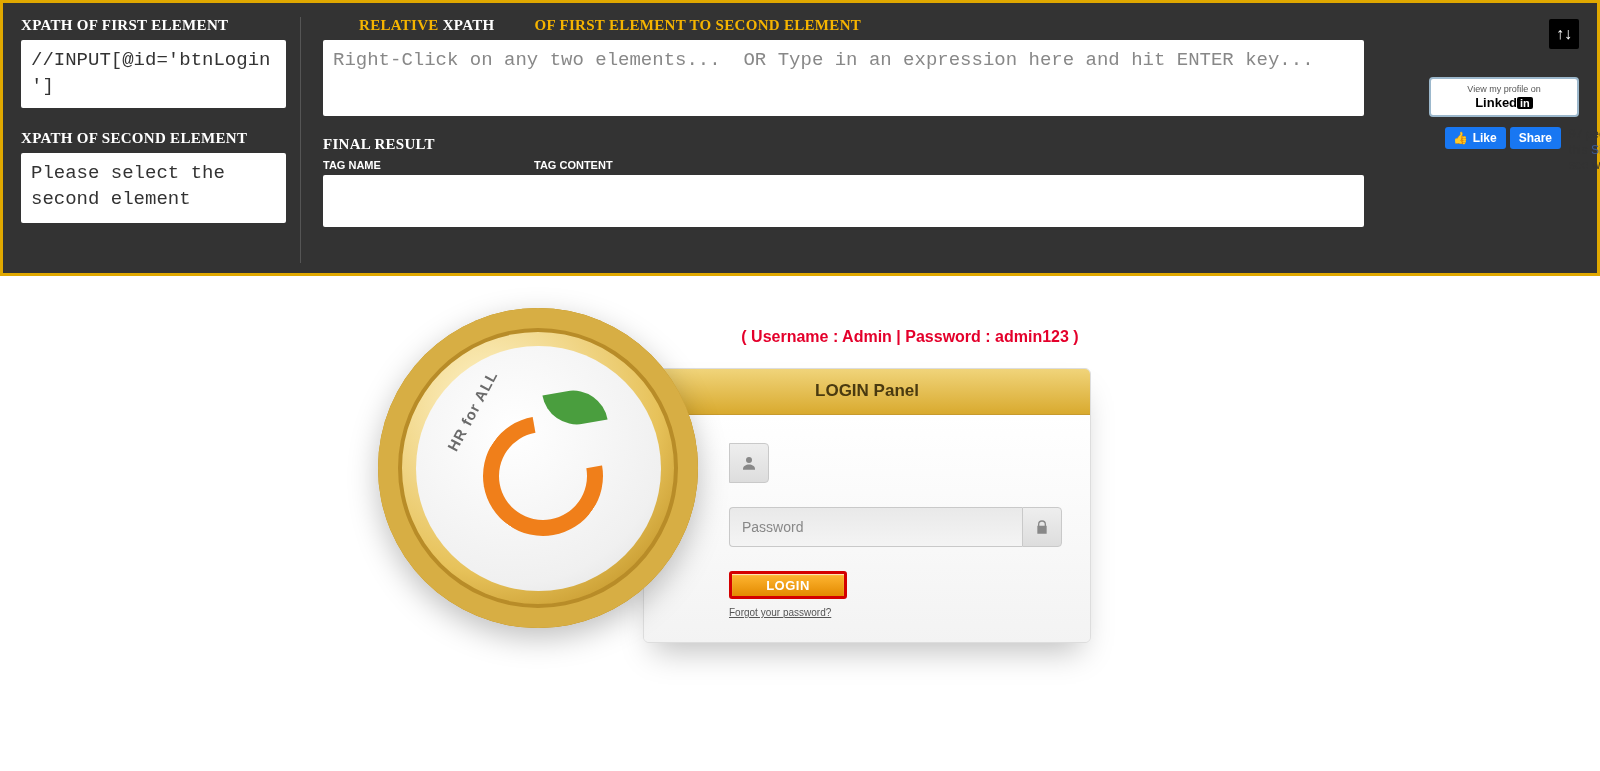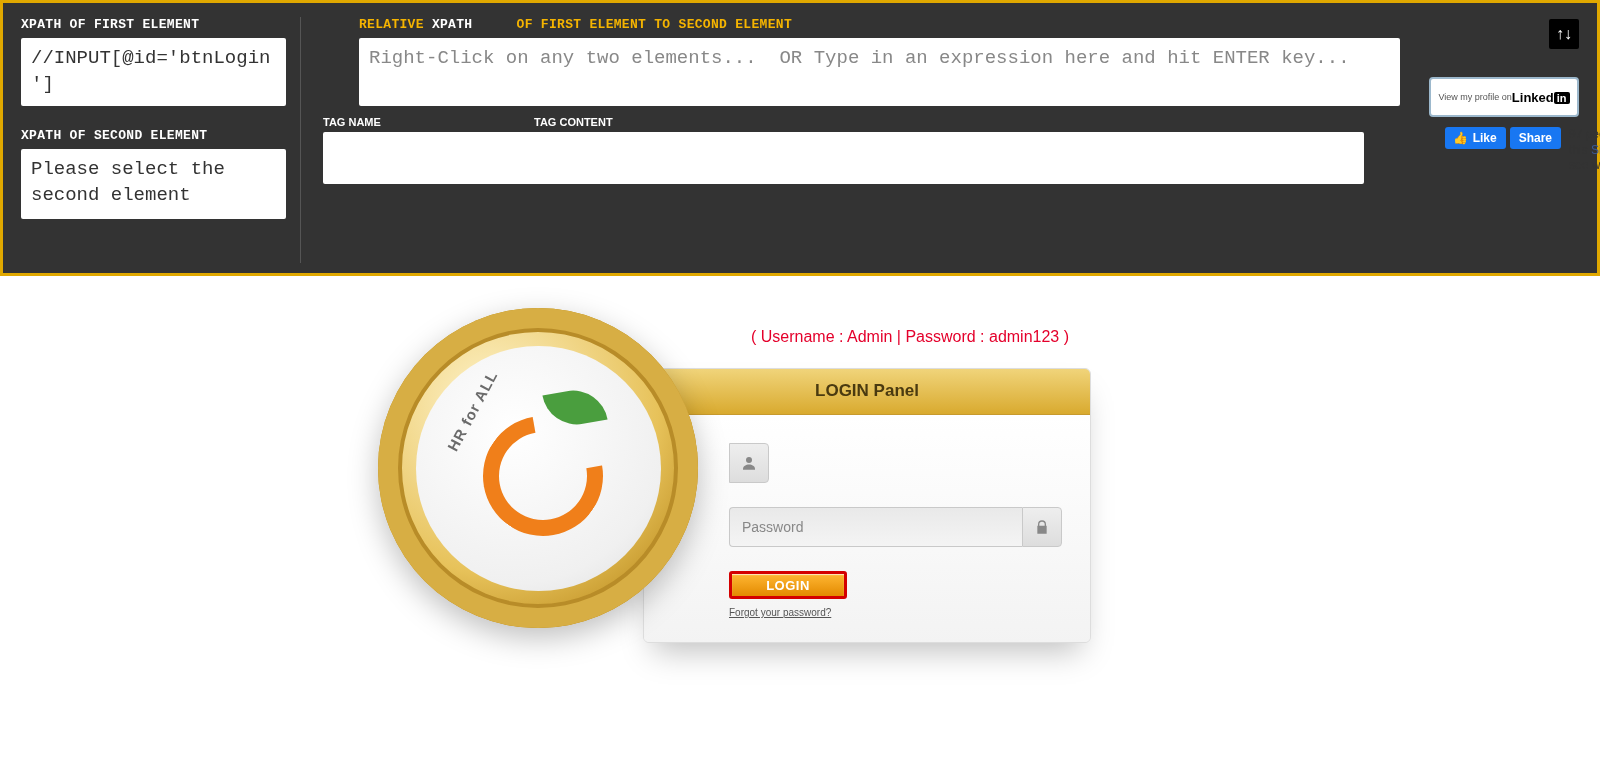--- a/index.html
+++ b/index.html
@@ -30,62 +30,62 @@
     flex: 1;
     padding-left: 22px;
     padding-right: 20px;
   }
   .col-right {
     width: 195px;
     position: relative;
   }
   .lbl {
     color: #fff;
-    font-size: 13px;
+    font-size: 15px;
     font-weight: bold;
     letter-spacing: .3px;
     margin-bottom: 6px;
-    font-family: Liberation Mono, monospace;
+    font-family: Liberation Serif, serif;
   }
   .lbl .orange { color: #f5b400; margin-left: 36px; }
   .xpath-box {
     width: 100%;
     background: #fff;
     border: none;
     border-radius: 2px;
     font-family: "Courier New", monospace;
     font-size: 19px;
     color: #333;
     padding: 8px 10px;
     resize: none;
     line-height: 1.35;
   }
   .box-first { height: 68px; margin-bottom: 18px; }
   .box-second { height: 70px; }
-  .rel-box { height: 68px; font-size: 19px; color:#666;margin-left:36px; }
+  .rel-box { height: 76px; font-size: 19px; color:#666; }
   .sub-labels { display:flex; margin-top:6px;gap:41px; }
   .sub-labels .s1 { width:170px; color:#fff; font-size:11px; font-weight:bold; }
   .sub-labels .s2 { color:#fff; font-size:11px; font-weight:bold; }
   .final-box {
     width:100%; height:52px; background:#fff; border-radius:2px; margin-top:4px;
   }
 
   .swap-btn {
     position:absolute; top:2px; right:0;
     width:30px; height:30px; background:#000; color:#fff;
     display:flex; align-items:center; justify-content:center;
     font-size:16px; cursor:pointer; border-radius:2px;
   }
 
   .linkedin-badge {
     position:absolute; top:60px; right:0;
     width:150px; height:40px; background:#fff;
     border:2px solid #9cb8cc; border-radius:4px;
     font-size:9px; color:#555; text-align:center;
-    display:flex; flex-direction:row; justify-content:center; align-items:center;
+    display:flex; flex-direction:column; justify-content:center; align-items:center;
     cursor:pointer;
   }
   .linkedin-badge .li-logo {
     font-size:13px; font-weight:bold; color:#000;
     display:flex; align-items:center; gap:0; margin-top:1px;
   }
   .linkedin-badge .li-logo .in {
     background:#000000; color:#fff; padding:0 3px; border-radius:2px; font-size:11px;
   }
 
@@ -110,21 +110,21 @@
     position:absolute; top:120px; left:480px;
     font-size:58px; font-weight:300; color:#3a3a3a;
     letter-spacing:-1px; z-index:-1;
     font-family: Georgia, serif;
   }
   .bg-logo .orange-O { color:#d08400; font-weight:400; }
   .cred-hint {
     text-align:center;
     color:#e4002b;
     font-size:16px;
-    font-weight:normal;
+    font-weight:bold;
     position:absolute; left:0; right:0; top:328px; margin-left:220px;
   }
 
   .login-wrap {
     position:absolute;
     left:378px; top:308px;
     width:720px; height:350px;
   }
   .medallion {
     position:absolute; left:0; top:0;
@@ -230,20 +230,21 @@
     <div class="lbl">XPATH OF SECOND ELEMENT</div>
     <textarea class="xpath-box box-second" style="">Please select the second element</textarea>
   </div>
 
   <div class="col-mid">
     <div class="lbl">
       <span class="orange">RELATIVE </span><span>XPATH</span><span class="orange"> OF FIRST ELEMENT TO SECOND ELEMENT</span>
     </div>
     <textarea class="xpath-box rel-box" placeholder="Right-Click on any two elements...  OR Type in an expression here and hit ENTER key..." style=""></textarea>
 
+    <div class="lbl" style="margin-top:16px">FINAL RESULT</div>
     <div class="sub-labels">
       <div class="s1">TAG NAME</div>
       <div class="s2">TAG CONTENT</div>
     </div>
     <div class="final-box"></div>
   </div>
 
   <div class="col-right">
     <div class="swap-btn">
       <span>↑↓</span>

